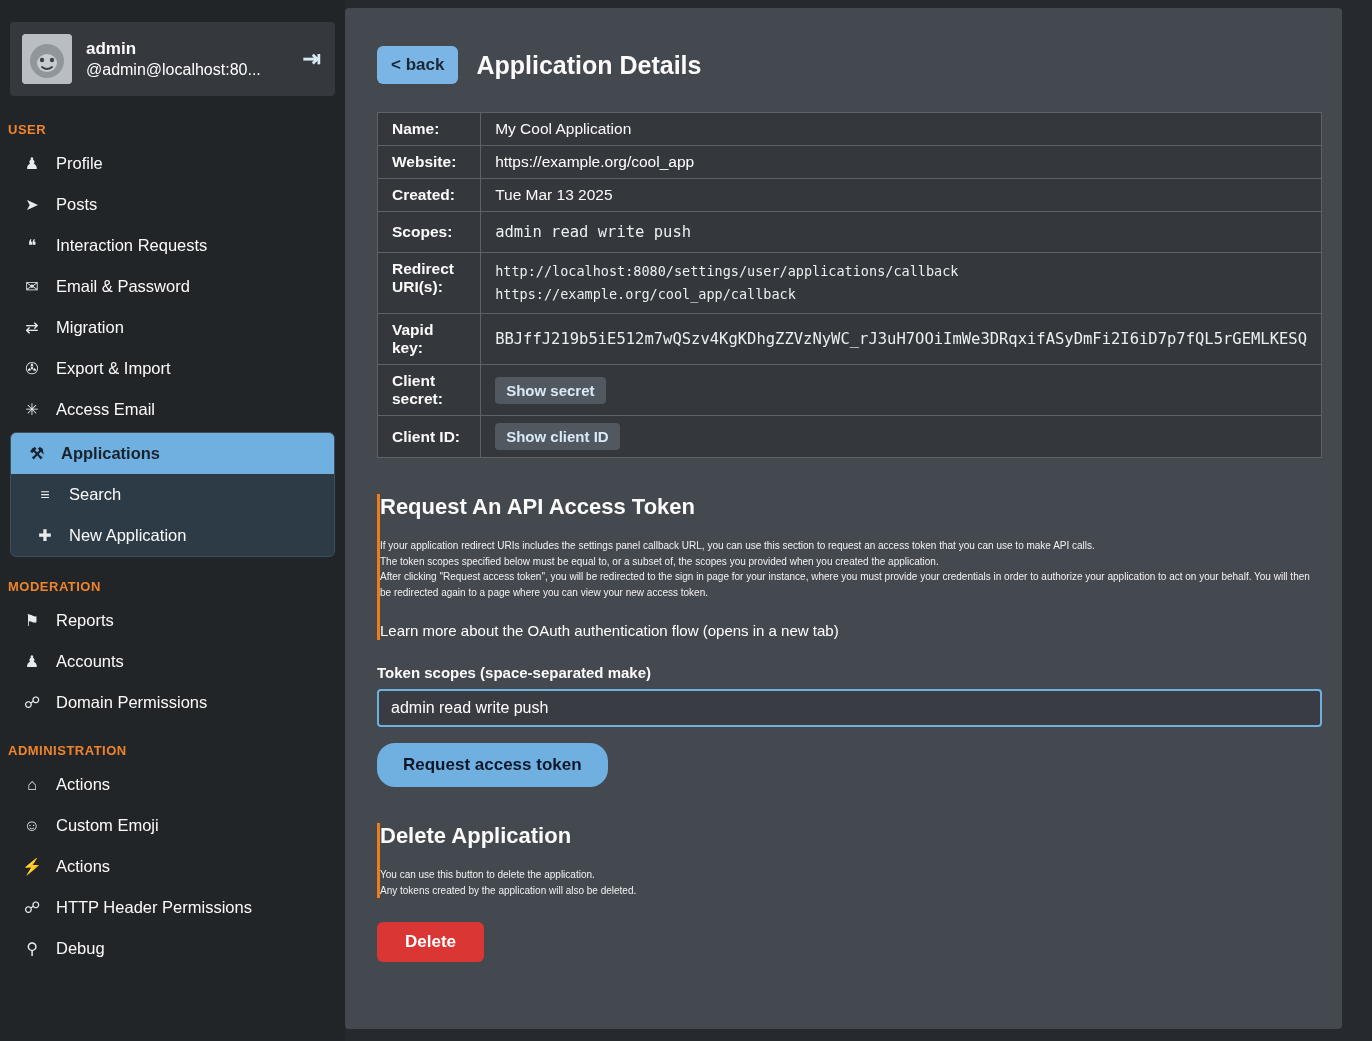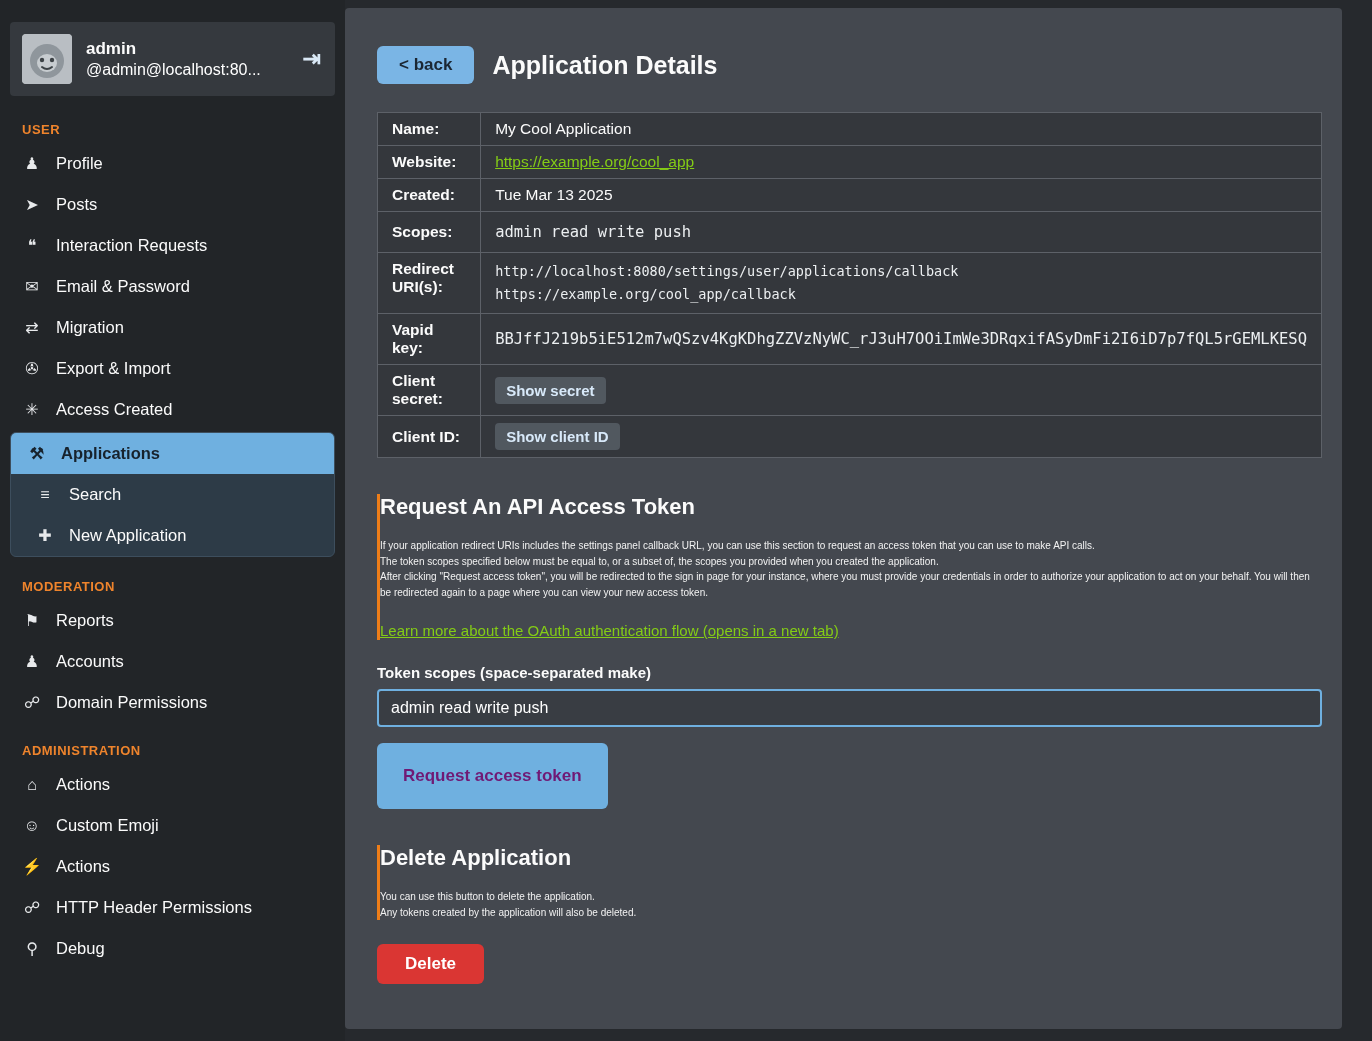--- a/index.html
+++ b/index.html
@@ -18,65 +18,65 @@
     margin: 12px 10px 6px; background: #35393e; border-radius: 4px;
     padding: 12px; display: flex; align-items: center; gap: 14px; position: relative;
   }
   .avatar { width: 50px; height: 50px; flex: none; border-radius: 4px; overflow: hidden; background: #b9bec3; }
   .user-name { font-weight: bold; font-size: 17px; }
   .user-handle { font-size: 16px; color: #ffffff; margin-top: 2px; max-width: 185px; overflow: hidden; white-space: nowrap; }
   .logout {
     position: absolute; right: 14px; top: 50%; transform: translateY(-50%);
     font-size: 22px; color: #d9e8f5; cursor: pointer; font-weight: bold;
   }
-  .section-label { padding: 20px 22px 6px; font-size: 13px; font-weight: bold; letter-spacing: .5px; color: #ef842c; }
+  .section-label { padding: 20px 8px 6px; font-size: 13px; font-weight: bold; letter-spacing: .5px; color: #ef842c; }
   .side-item {
     display: flex; align-items: center; gap: 14px; padding: 11px 22px;
     font-size: 16.5px; color: #fbfbfb; text-decoration: none; cursor: pointer;
   }
   .side-item .icon { width: 20px; text-align: center; font-size: 16px; flex: none; color: #e8eaec; }
   .apps-block { margin: 2px 10px; border-radius: 6px; overflow: hidden; background: #2d3b47; border: 1px solid #3d4e5d; }
   .apps-block .side-item { padding: 11px 16px; }
   .apps-block .side-item.active { background: #6fb0e0; color: #17222c; font-weight: bold; }
   .apps-block .side-item.active .icon { color: #17222c; }
   .apps-block .side-item.sub { padding-left: 24px; }
 
   
   .main { flex: 1; background: #44484f; margin: 8px 30px 12px 0; border-radius: 4px; padding: 38px 20px 40px 32px; overflow: hidden; }
   .page-header { display: flex; align-items: center; gap: 18px; margin-bottom: 28px; }
   .back-btn {
     background: #7ab5e5; color: #1b2733; font-weight: bold; font-size: 17px;
-    border: none; border-radius: 6px; padding: 9px 22px; cursor: pointer; font-family: inherit;
+    border: none; border-radius: 6px; padding: 9px 14px; cursor: pointer; font-family: inherit;
   }
   h1 { font-size: 25px; font-weight: bold; }
 
   .details-table { width: 100%; border-collapse: collapse; background: #34373c; border: 1px solid #686d74; margin-bottom: 36px; }
   .details-table th, .details-table td { border: 1px solid #5d6168; padding: 7px 14px; font-size: 15.5px; text-align: left; vertical-align: middle; }
   .details-table th { width: 185px; font-weight: bold; }
   .mono { font-family: "DejaVu Sans Mono", monospace; font-size: 13.5px; color: #eceff1; line-height: 1.7; }
   .vapid { font-size: 12.5px; }
-  .link { color: #84cc16; text-decoration: underline; cursor: pointer; text-align: center; }
+  .link { color: #ffffff; cursor: pointer; text-align: center; }
   .table-btn {
     background: #51585f; color: #d8e9f9; font-weight: bold; font-size: 15px;
     border: none; border-radius: 4px; padding: 5px 11px; cursor: pointer; font-family: inherit;
   }
 
   .bordered { border-left: 3px solid #ee7d18; margin-bottom: 24px; }
   .bordered h2 { font-size: 22px; margin-bottom: 18px; }
   .bordered p { font-size: 10px; line-height: 1.55; color: #f2f2f2; }
   .oauth-link { display: inline-block; margin-top: 22px; font-size: 15px; }
 
   .form-field label { display: block; font-weight: bold; font-size: 15px; margin-bottom: 8px; }
   .form-field input {
     width: 100%; background: #393d43; border: 2px solid #6fb0e0; border-radius: 4px;
     color: #fff; font-size: 16px; padding: 8px 12px; font-family: inherit;
   }
   .primary-btn {
-    margin-top: 16px; background: #6fb0e0; color: #701a75; font-weight: bold; font-size: 17px;
-    border: none; border-radius: 6px; padding: 23px 26px; cursor: pointer; font-family: inherit;
+    margin-top: 16px; background: #6fb0e0; color: #0f172a; font-weight: bold; font-size: 17px;
+    border: none; border-radius: 18px; padding: 12px 26px; cursor: pointer; font-family: inherit;
     margin-bottom: 36px;
   }
   .danger-btn {
     background: #da3633; color: #fff; font-weight: bold; font-size: 17px;
     border: none; border-radius: 6px; padding: 10px 28px; cursor: pointer; font-family: inherit;
   }
 </style>
 </head>
 <body>
 
@@ -120,21 +120,21 @@
   <a class="side-item">
     <span class="icon">⇄</span>
     <span>Migration</span>
   </a>
   <a class="side-item">
     <span class="icon">✇</span>
     <span>Export &amp; Import</span>
   </a>
   <a class="side-item">
     <span class="icon">✳</span>
-    <span>Access Created</span>
+    <span>Access Email</span>
   </a>
 
   <div class="apps-block">
     <a class="side-item active">
       <span class="icon">⚒</span>
       <span>Applications</span>
     </a>
     <a class="side-item sub">
       <span class="icon">≡</span>
       <span>Search</span>

